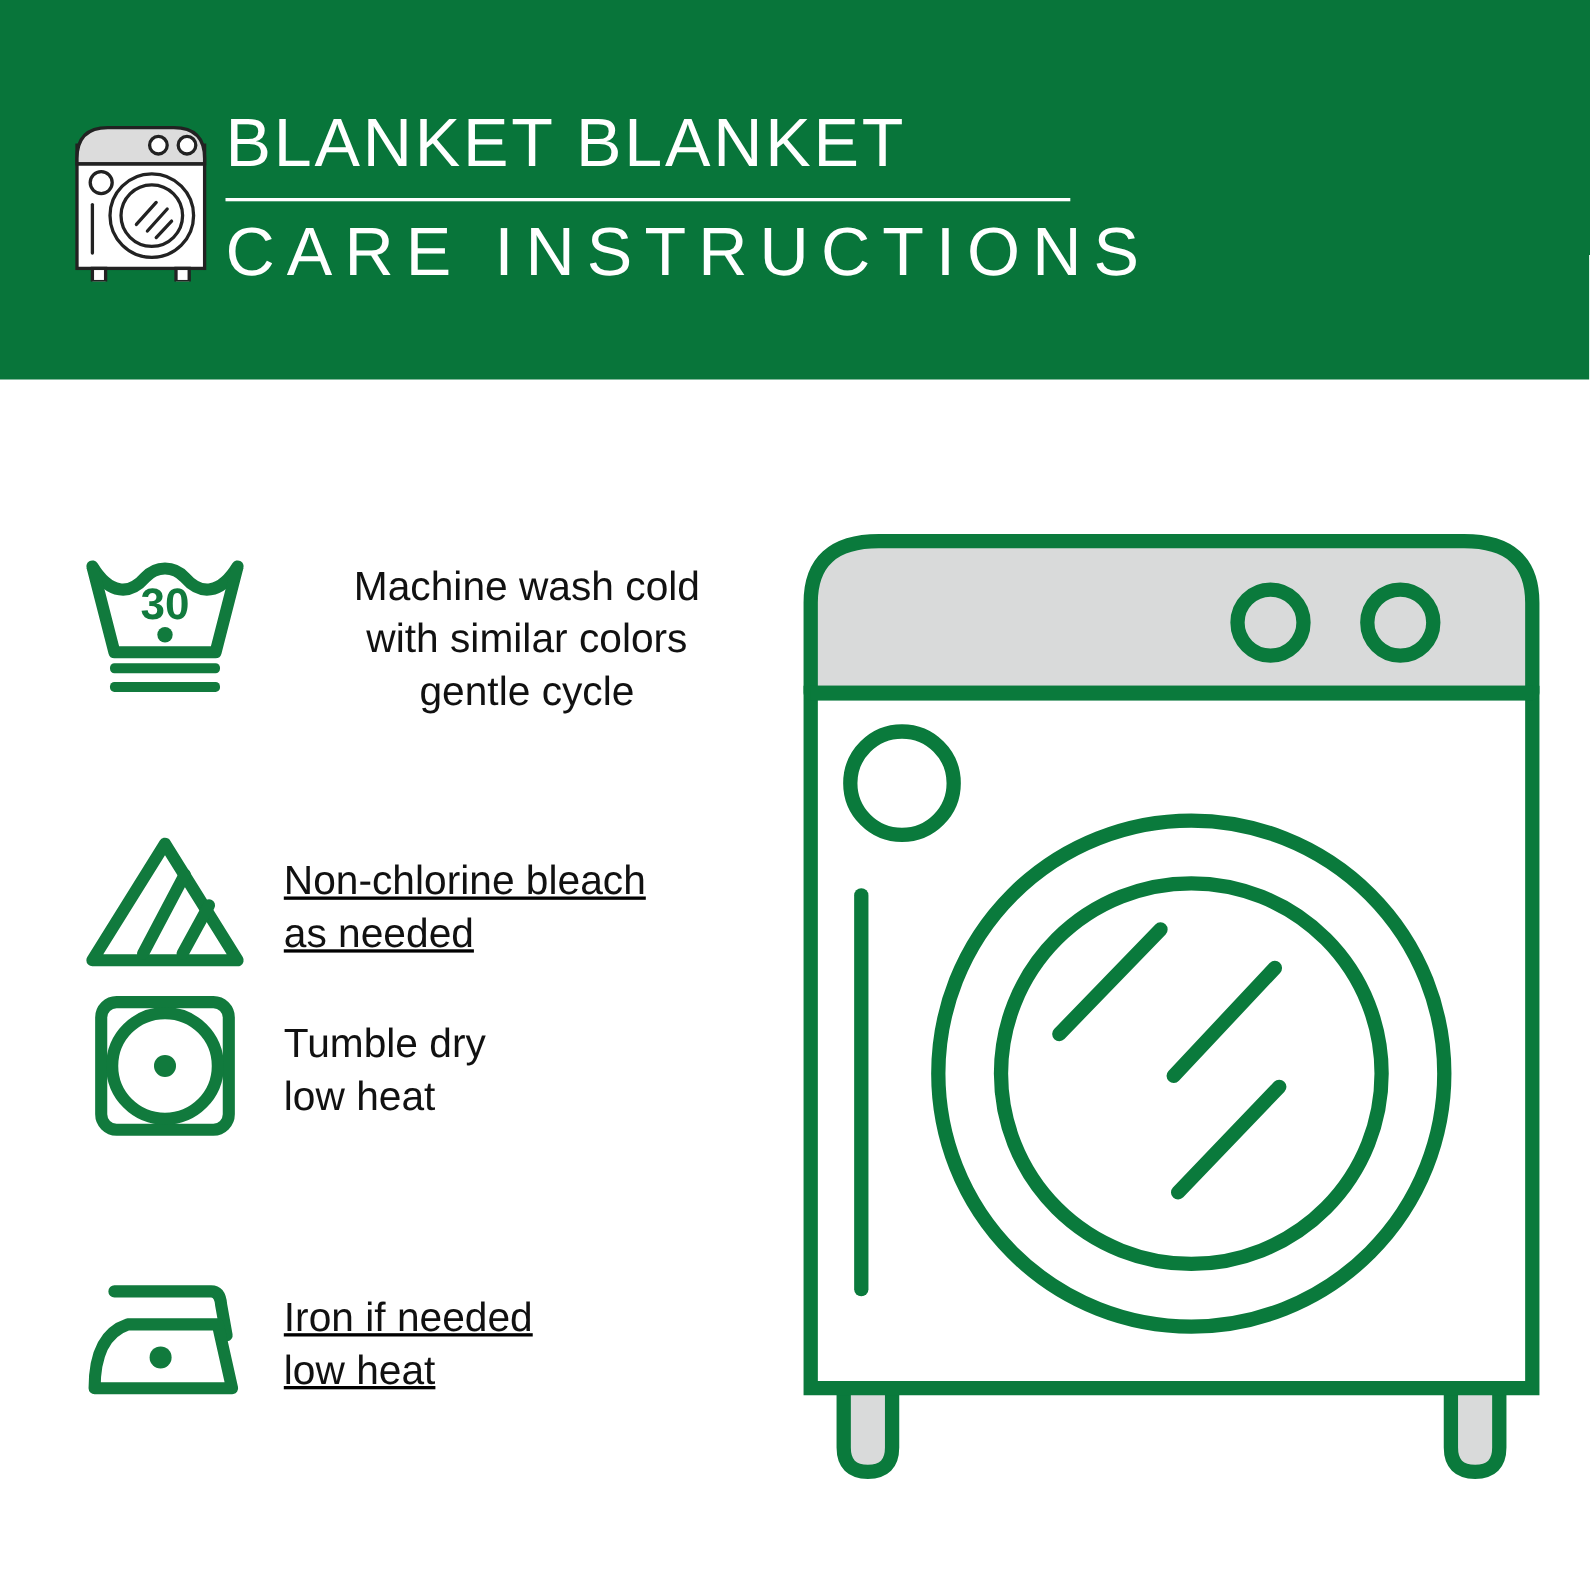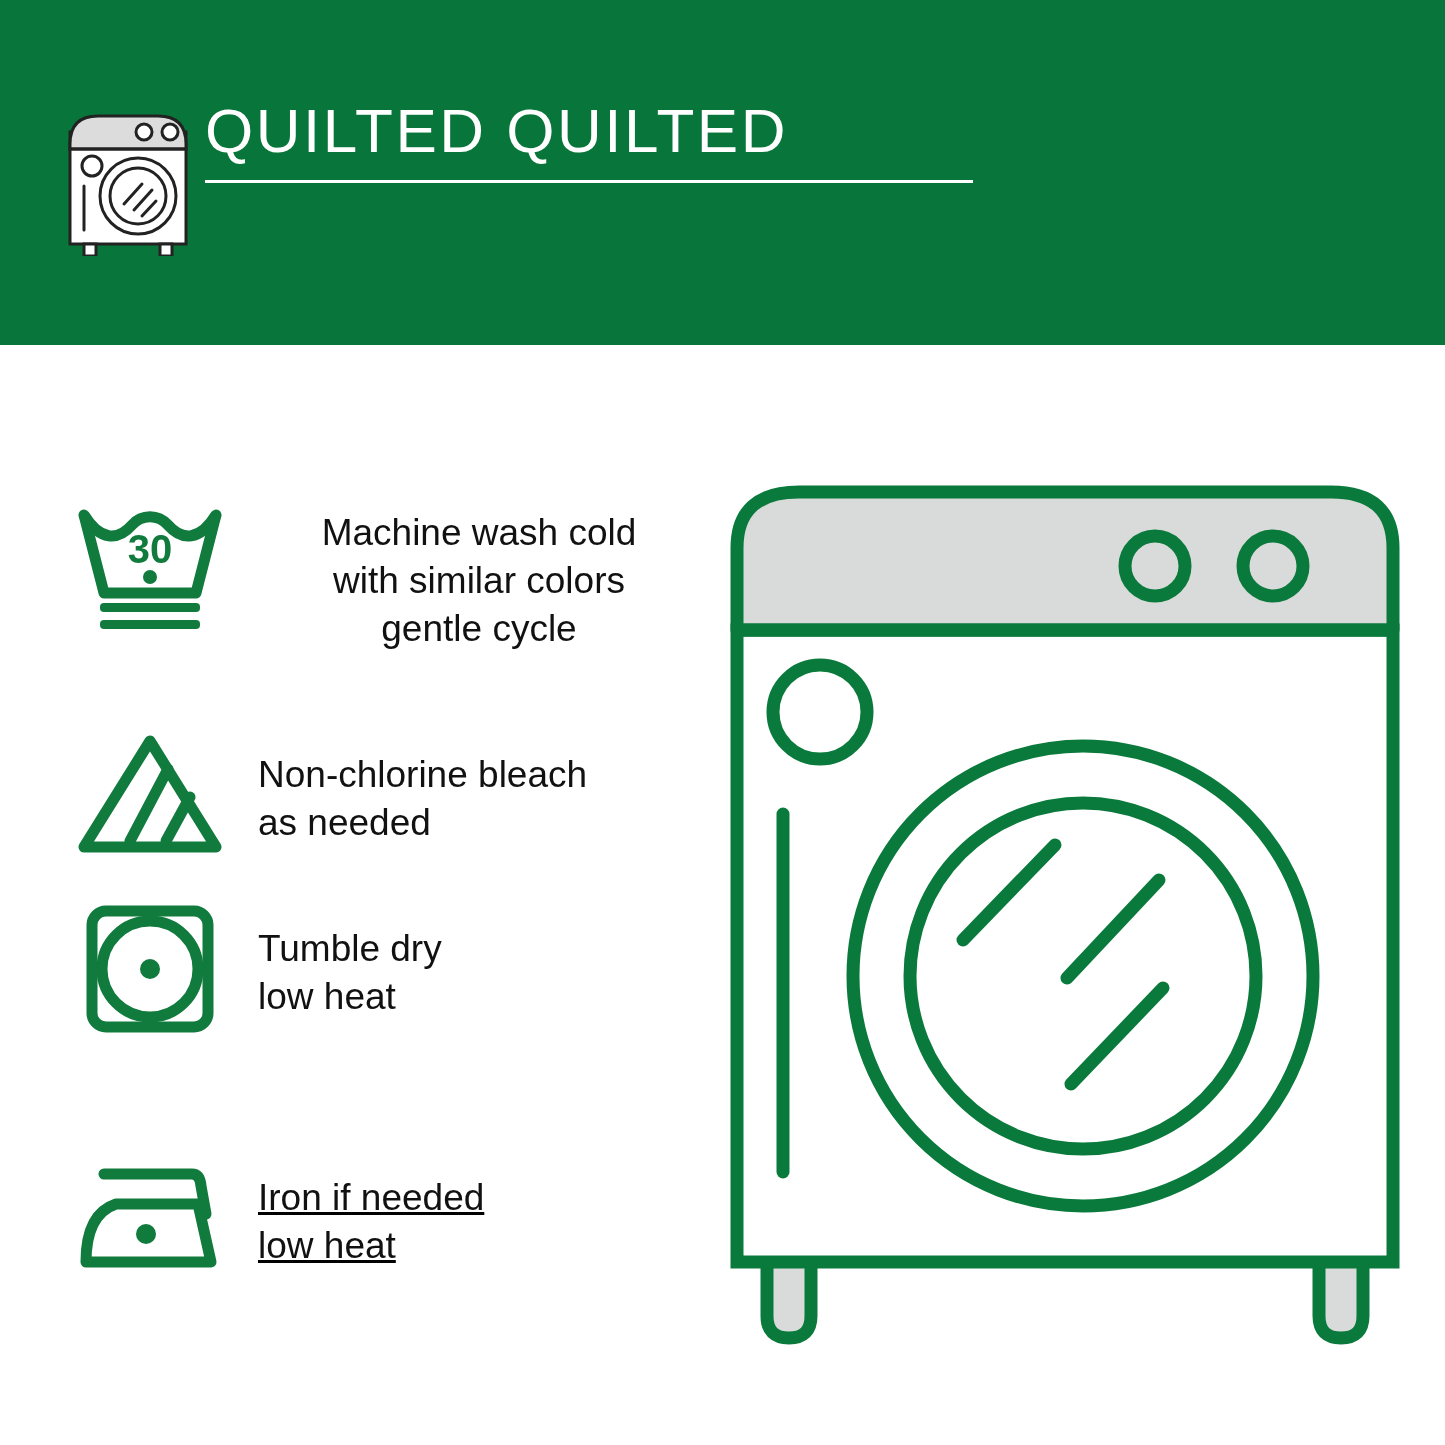--- a/index.html
+++ b/index.html
@@ -82,21 +82,21 @@
   .care-text {
     flex: 1 1 auto;
     font-size: 37px;
     line-height: 1.30;
     color: #111111;
     white-space: pre-line;
     padding-left: 18px;
   }
 
   #row-wash   { top: 497px; }
-  #row-bleach { top: 729px; }
+  #row-bleach { top: 755px; text-decoration: underline; }
   #row-dry    { top: 899px; }
   #row-iron   { top: 1152px; text-decoration: underline; }
 
   #row-wash   .care-text { padding-top: 12px; text-align: center; }
   #row-bleach .care-text { padding-top: 22px; }
   #row-dry    .care-text { padding-top: 26px; }
   #row-iron   .care-text { padding-top: 22px; }
 
   
   #machine-illustration {
@@ -134,22 +134,23 @@
         <line x1="62" y1="100" x2="80" y2="80" stroke="#222222" stroke-width="3" stroke-linecap="round"></line>
         <line x1="72" y1="106" x2="90" y2="86" stroke="#222222" stroke-width="3" stroke-linecap="round"></line>
         <line x1="80" y1="112" x2="94" y2="97" stroke="#222222" stroke-width="3" stroke-linecap="round"></line>
 
         <rect x="22" y="140" width="12" height="12" fill="#ffffff" stroke="#222222" stroke-width="3"></rect>
         <rect x="98" y="140" width="12" height="12" fill="#ffffff" stroke="#222222" stroke-width="3"></rect>
       </svg>
     </div>
 
     <div id="header-text-block">
-      <div id="title-main">QUILTED QUILTED</div>
+      <div id="title-main">BLANKET BLANKET</div>
       <div id="title-divider"></div>
+      <div id="title-sub">CARE INSTRUCTIONS</div>
     </div>
   </div>
 
   <div class="care-row" id="row-wash">
     <div class="care-symbol">
       <svg viewBox="0 0 160 140" width="160" height="140" aria-hidden="true">
 
         <path d="M14 18 C30 44 48 44 62 28 C72 17 88 17 98 28 C112 44 130 44 146 18" fill="none" stroke="#117a3d" stroke-width="11" stroke-linecap="round" stroke-linejoin="round"></path>
         <path d="M14 18 L34 96 L126 96 L146 18" fill="none" stroke="#117a3d" stroke-width="11" stroke-linejoin="round"></path>
 

